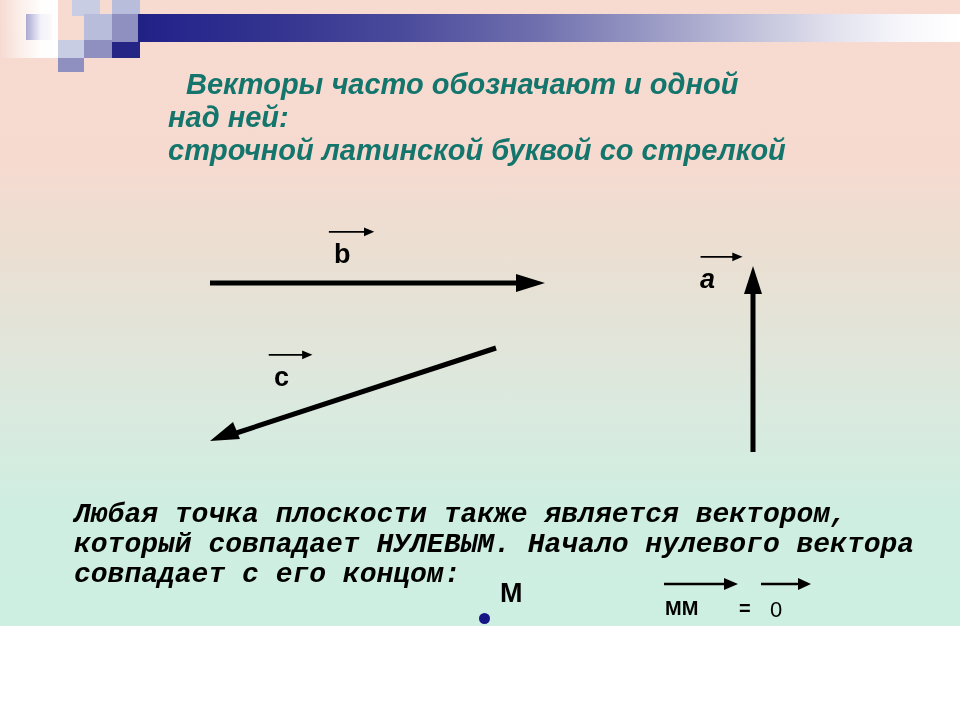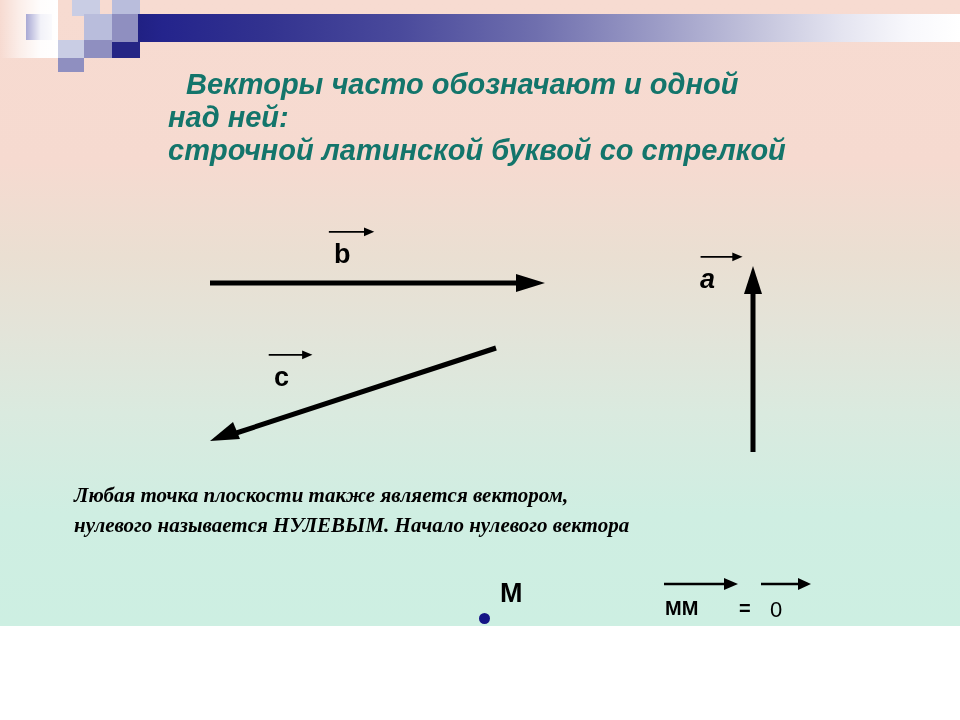--- a/index.html
+++ b/index.html
@@ -105,27 +105,27 @@
     position: absolute;
     height: 12px;
   }
 
   svg.fig { position: absolute; overflow: visible; }
 
   
   #body-text {
     position: absolute;
     left: 74px;
-    top: 480px;
+    top: 500px;
     width: 820px;
     color: #000000;
-    font-family: Liberation Serif, serif;
+    font-family: Liberation Mono, monospace;
     font-style: italic;
     font-weight: bold;
-    font-size: 21px;
+    font-size: 28px;
     line-height: 30px;
   }
   #body-text .ln { display: block; white-space: nowrap; }
 
   
   #m-label {
     position: absolute;
     left: 500px;
     top: 580px;
     color: #000000;
@@ -223,21 +223,22 @@
   <div class="vec-label" style="left:274px; top:364px;">
     <svg class="over-arrow" style="left:-10px; top:-16px;" width="54" height="14" viewBox="0 0 54 14">
       <line x1="1" y1="8" x2="43" y2="8" stroke="#000000" stroke-width="2.2"></line>
       <polygon points="52,8 40,3 40,13" fill="#000000"></polygon>
     </svg>
     <span>c</span>
   </div>
 
   <div id="body-text">
     <span class="ln">Любая точка плоскости также является вектором,</span>
-    <span class="ln">нулевого называется НУЛЕВЫМ. Начало нулевого вектора</span>
+    <span class="ln">который совпадает НУЛЕВЫМ. Начало нулевого вектора</span>
+    <span class="ln">совпадает с его концом:</span>
   </div>
 
   <div id="m-label">M</div>
   <div id="m-dot"></div>
 
   <svg class="fig" style="left:663px; top:575px;" width="76" height="16" viewBox="0 0 76 16">
     <line x1="1" y1="9" x2="64" y2="9" stroke="#000000" stroke-width="2.4"></line>
     <polygon points="75,9 61,3 61,15" fill="#000000"></polygon>
   </svg>
   <div class="formula-txt" style="left:665px; top:595px;">MM</div>

